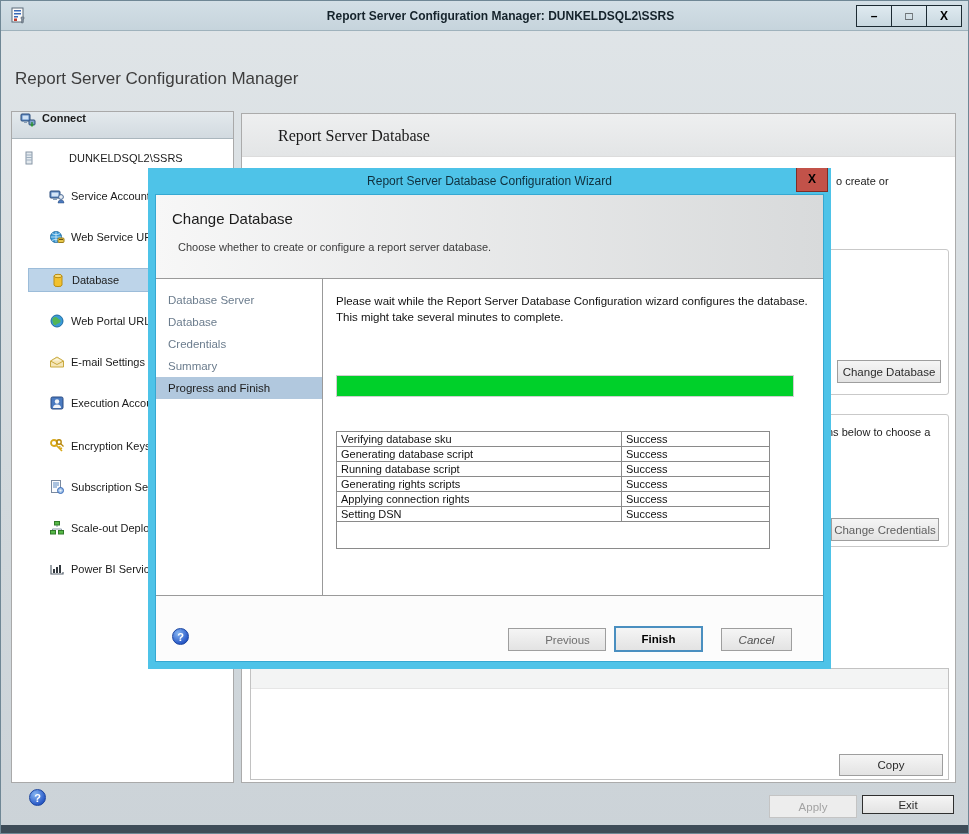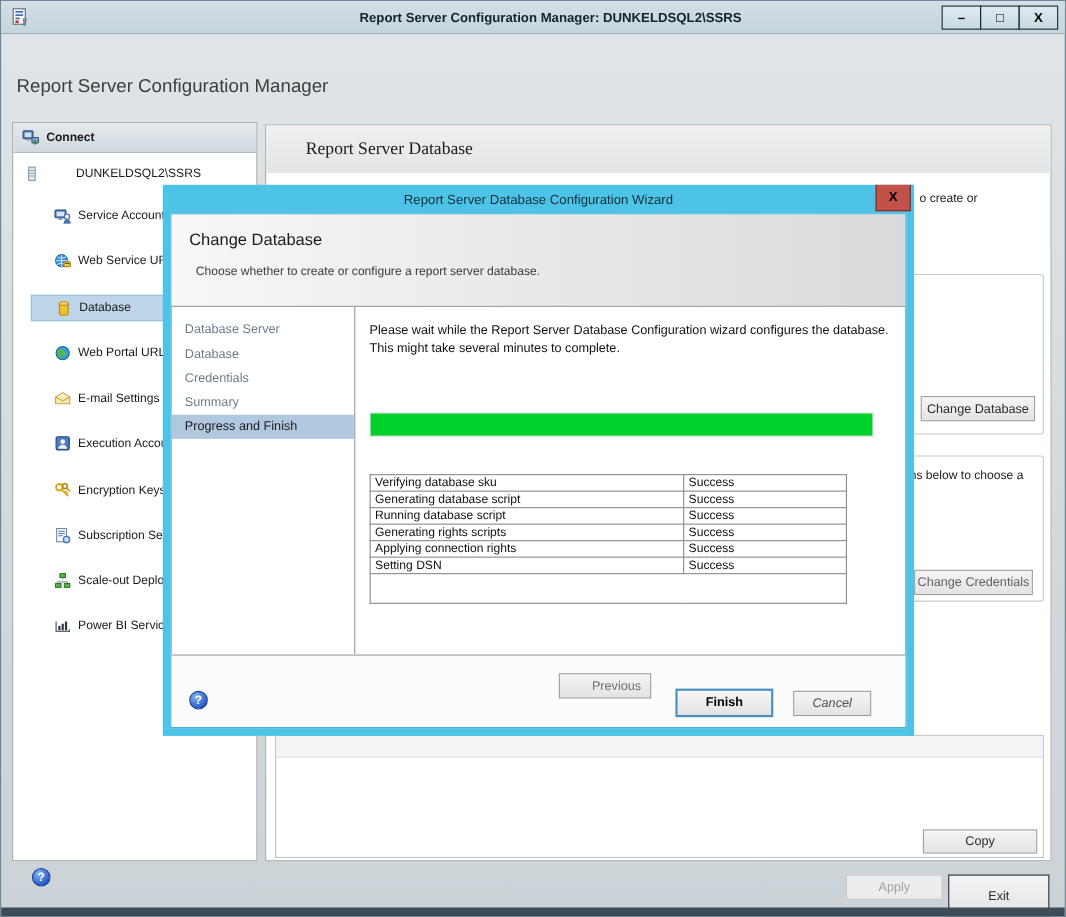--- a/index.html
+++ b/index.html
@@ -19,21 +19,21 @@
   .win-btn { width:36px; height:22px; margin-left:-1px; border:1px solid #1d2b33;
              background:linear-gradient(180deg,#dfeaf0,#c9d8e0); font-weight:bold; font-size:12px;
              line-height:20px; text-align:center; color:#000; cursor:default; }
 
   .app-heading { position:absolute; left:14px; top:68px; font-size:17px; color:#3d3d3d; }
 
   
   .sidebar { position:absolute; left:10px; top:110px; width:223px; height:672px;
              background:#fff; border:1px solid #a9a9a9; overflow:hidden; }
   .connect-band { height:27px; background:linear-gradient(180deg,#e3e9ed,#d2dae0);
-                  border-bottom:1px solid #aab6bd; display:flex; align-items:center;
+                  border-bottom:1px solid #aab6bd; display:flex; 
                   padding-left:8px; gap:6px; font-weight:600; color:#1a1a1a; }
   .tree-row { position:absolute; left:0; width:100%; height:24px; display:flex;
               align-items:center; gap:6px; white-space:nowrap; overflow:hidden; }
   .tree-row .icon16 { flex:0 0 16px; width:16px; height:16px; }
   .row-server { top:34px; padding-left:9px;gap:32px; }
   .row-item { padding-left:37px; }
   .row-item.selected { left:16px; width:calc(100% - 17px); padding-left:21px;
               background:#bdd4e9; border:1px solid #9cbcd9; }
 
   
@@ -54,21 +54,21 @@
 
   
   .btn { position:absolute; background:linear-gradient(180deg,#f5f5f5,#e3e3e3);
          border:1px solid #9e9e9e; font-size:11.5px; color:#2b2b2b; text-align:center;
          font-family:inherit; cursor:default; }
   .btn-change-db   { left:595px; top:246px; width:104px; height:23px; }
   .btn-change-cred { left:589px; top:404px; width:108px; height:23px; color:#5f5f5f; }
   .btn-copy        { left:597px; top:640px; width:104px; height:22px; }
   .btn-apply { left:768px; top:794px; width:88px; height:23px; color:#a3a3a3;
                background:#ededed; border-color:#c4c4c4; }
-  .btn-exit  { left:861px; top:794px; width:92px; height:39px; border:1px solid #2f2f2f; }
+  .btn-exit  { left:861px; top:794px; width:92px; height:19px; border:1px solid #2f2f2f; }
 
   .help-icon { width:17px; height:17px; border-radius:50%;
                background:radial-gradient(circle at 35% 30%,#86b6f2,#2b5bc8 70%,#1c3f9a);
                border:1px solid #1a44a0; color:#fff; font-weight:bold; font-size:11px;
                line-height:16px; text-align:center; cursor:default; }
   .help-app { position:absolute; left:28px; top:788px; }
   .bottom-strip { position:absolute; left:0; top:824px; width:100%; height:10px; background:#3e4c58; }
 
   
   .wizard { position:absolute; left:147px; top:167px; width:683px; height:501px;
@@ -95,21 +95,21 @@
   .progress-fill { height:100%; background:#00d02a; }
   .task-table { position:absolute; left:13px; top:152px; border-collapse:collapse;
                 font-size:11px; color:#111; }
   .task-table td { border:1px solid #8a8a8a; padding:0 4px; height:15px; }
   .task-table .c1 { width:285px; }
   .task-table .c2 { width:148px; }
   .task-table .empty-row td { height:27px; border-top:1px solid #8a8a8a; }
   .task-table { border:1px solid #6e6e6e; }
   .wiz-footer { position:relative; height:65px; border-top:1px solid #9a9a9a; background:#fcfcfc; }
   .help-wiz { position:absolute; left:16px; top:32px; }
-  .btn-previous { left:352px; top:16px; width:84px; height:23px; color:#6f6f6f;padding-left:21px; }
+  .btn-previous { left:352px; top:32px; width:98px; height:23px; color:#6f6f6f;padding-left:21px; }
   .btn-finish   { left:458px; top:30px; width:89px; height:26px; border:2px solid #4a8fc0; font-weight:600; color:#000; }
   .btn-cancel   { left:565px; top:32px; width:71px; height:23px; color:#4f4f4f;font-style:italic; }
 </style>
 </head>
 <body>
 
 <div class="app">
 
   <div class="titlebar">
     <svg class="app-icon" viewBox="0 0 20 20">

